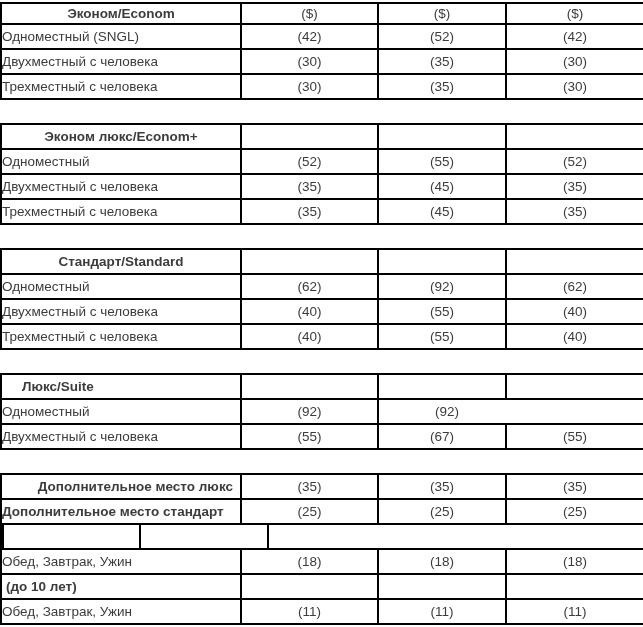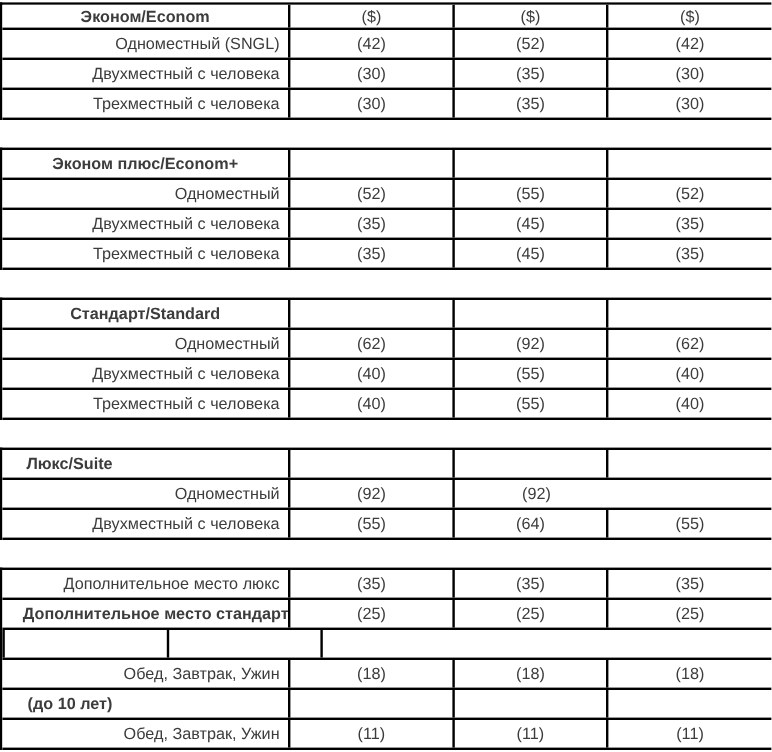--- a/index.html
+++ b/index.html
@@ -33,23 +33,23 @@
   .c-label { width: 238px; }
   .c-p1 { width: 137px; }
   .c-p2 { width: 128px; }
   .c-p3 { width: 138px; }
   .c-p1, .c-p2, .c-p3 {
     border-left: 2px solid #000;
     justify-content: center;
   }
   .r-header .c-label { justify-content: center; font-weight: bold; }
   .r-header.r-indent .c-label { justify-content: flex-start; padding-left: 20px; }
-  .r-item .c-label { justify-content: flex-end; padding-right: 7px; }
-  .r-bold-right .c-label { justify-content: flex-end; padding-right: 7px; font-weight: normal; }
-  .r-bold-left .c-label { justify-content: flex-start; padding-left: 17px; font-weight: bold; }
+  .r-item .c-label { padding-right: 7px; }
+  .r-bold-right .c-label { justify-content: flex-end; padding-right: 7px; font-weight: bold; }
+  .r-bold-left .c-label { justify-content: flex-start; padding-left: 0; font-weight: bold; }
   .suffix { font-weight: bold; margin-left: 4px; }
 </style>
 </head>
 <body>
 
 <div class="price-table">
     <div class="section">
       <div class="row r-header r-compact">
         <div class="cell c-label">
           <span>Эконом/Econom</span>
@@ -79,21 +79,21 @@
           <span>Трехместный с человека</span>
         </div>
         <div class="cell c-p1">(30)</div>
         <div class="cell c-p2">(35)</div>
         <div class="cell c-p3">(30)</div>
       </div>
     </div>
     <div class="section">
       <div class="row r-header">
         <div class="cell c-label">
-          <span>Эконом плюс/Econom+</span>
+          <span>Эконом люкс/Econom+</span>
         </div>
         <div class="cell c-p1"></div>
         <div class="cell c-p2"></div>
         <div class="cell c-p3"></div>
       </div>
       <div class="row r-item">
         <div class="cell c-label">
           <span>Одноместный</span>
         </div>
         <div class="cell c-p1">(52)</div>
@@ -165,21 +165,21 @@
           <span>Одноместный</span>
         </div>
         <div class="cell c-p1">(92)</div>
         <div class="cell c-p3">(92)</div>
       </div>
       <div class="row r-item">
         <div class="cell c-label">
           <span>Двухместный с человека</span>
         </div>
         <div class="cell c-p1">(55)</div>
-        <div class="cell c-p2">(64)</div>
+        <div class="cell c-p2">(67)</div>
         <div class="cell c-p3">(55)</div>
       </div>
     </div>
     <div class="section">
       <div class="row r-bold-right">
         <div class="cell c-label">
           <span>Дополнительное место люкс</span>
         </div>
         <div class="cell c-p1">(35)</div>
         <div class="cell c-p2">(35)</div>

